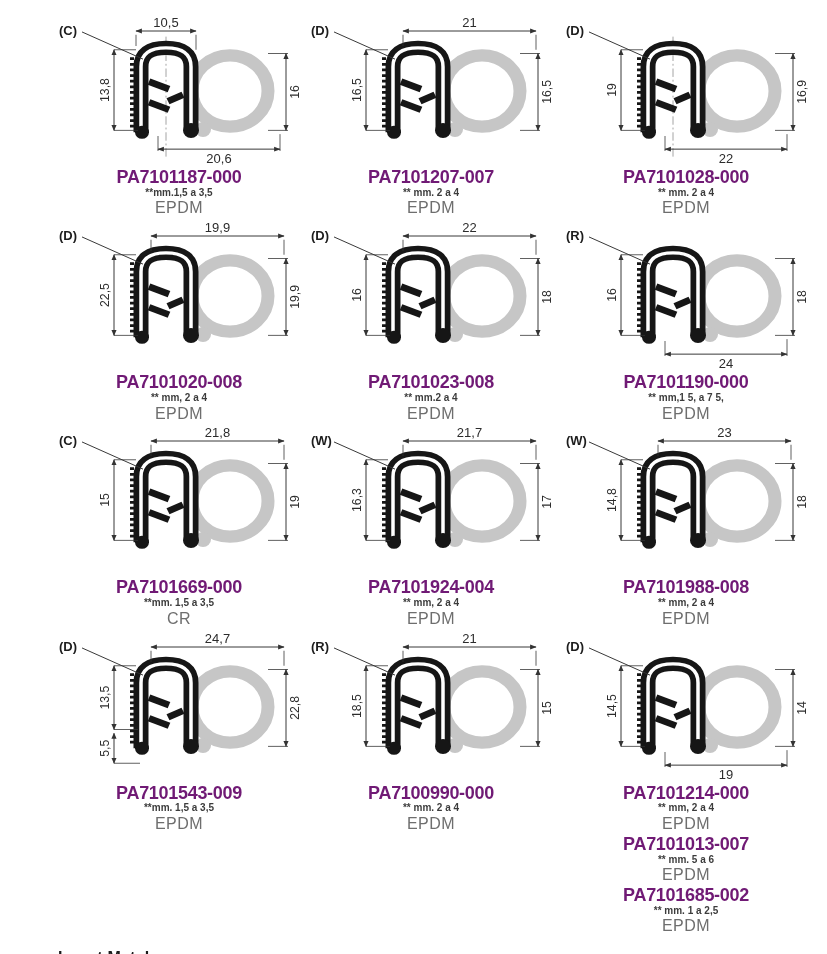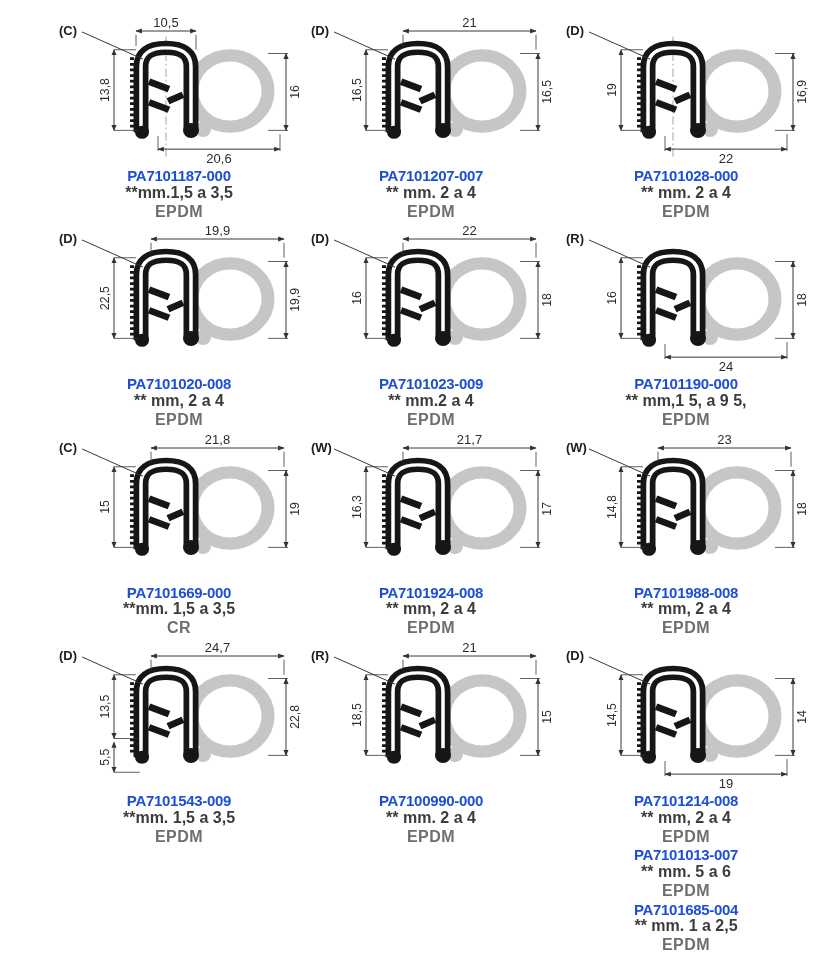--- a/index.html
+++ b/index.html
@@ -12,27 +12,27 @@
     grid-template-columns:262px 242px 268px;
     padding:16px 0 0 48px;
   }
   .cell{
     display:flex;flex-direction:column;align-items:center;
     min-height:196px;padding-bottom:4px;
   }
   .cell svg{display:block;}
   .prod{text-align:center;line-height:1.05;margin-top:2px;}
   .code{
-    font-weight:700;font-size:15px;color:#1d4ed8;letter-spacing:-0.3px;
+    font-weight:700;font-size:18px;color:#701a75;letter-spacing:-0.3px;
   }
   .range{
-    font-weight:700;font-size:16px;color:#3c3c3c;margin-top:1px;
+    font-weight:700;font-size:10px;color:#3c3c3c;margin-top:1px;
   }
   .mat{
-    font-weight:700;font-size:16px;color:#6e6e6e;margin-top:2px;letter-spacing:0.5px;
+    font-weight:400;font-size:16px;color:#6e6e6e;margin-top:2px;letter-spacing:0.5px;
   }
   .footer{padding:10px 0 0 58px;}
   .footer-title{font-weight:700;font-size:16px;color:#1c1c1c;letter-spacing:0.2px;}
 </style>
 </head>
 <body>
 
 <div class="grid">
     <div class="cell">
       <svg viewBox="0 0 250 160" width="250" height="150" preserveAspectRatio="none" style="font-family:'Liberation Sans',sans-serif">
@@ -270,21 +270,21 @@
           <text x="55" y="79" text-anchor="middle" transform="rotate(-90 55 79)" font-size="13" fill="#2c2c2c">16</text>
         </g>
         <g>
           <line x1="214" y1="40" x2="234" y2="40" stroke="#333333" stroke-width="0.8"></line>
           <line x1="214" y1="122" x2="234" y2="122" stroke="#333333" stroke-width="0.8"></line>
           <line x1="232" y1="40" x2="232" y2="122" stroke="#333333" stroke-width="1" marker-start="url(#ar4)" marker-end="url(#ar4)"></line>
           <text x="245" y="81" text-anchor="middle" transform="rotate(-90 245 81)" font-size="13" fill="#2c2c2c">18</text>
         </g>
       </svg>
       <div class="prod">
-        <div class="code">PA7101023-009</div>
+        <div class="code">PA7101023-008</div>
         <div class="range">** mm.2 a 4</div>
         <div class="mat">EPDM</div>
       </div>
     </div>
     <div class="cell">
       <svg viewBox="0 0 250 160" width="250" height="150" preserveAspectRatio="none" style="font-family:'Liberation Sans',sans-serif">
         <defs>
           <marker id="ar5" viewBox="0 0 10 10" refX="9" refY="5" markerWidth="6.5" markerHeight="6.5" orient="auto-start-reverse">
             <path d="M0,1L10,5L0,9z" fill="#333333"></path>
           </marker>
@@ -319,21 +319,21 @@
         </g>
         <g>
           <line x1="104" y1="128" x2="104" y2="144" stroke="#333333" stroke-width="0.8"></line>
           <line x1="226" y1="126" x2="226" y2="144" stroke="#333333" stroke-width="0.8"></line>
           <line x1="104" y1="142" x2="226" y2="142" stroke="#333333" stroke-width="1" marker-start="url(#ar5)" marker-end="url(#ar5)"></line>
           <text x="165" y="157" text-anchor="middle" font-size="13" fill="#2c2c2c">24</text>
         </g>
       </svg>
       <div class="prod">
         <div class="code">PA7101190-000</div>
-        <div class="range">** mm,1 5, a 9 5,</div>
+        <div class="range">** mm,1 5, a 7 5,</div>
         <div class="mat">EPDM</div>
       </div>
     </div>
     <div class="cell">
       <svg viewBox="0 0 250 160" width="250" height="150" preserveAspectRatio="none" style="font-family:'Liberation Sans',sans-serif">
         <defs>
           <marker id="ar6" viewBox="0 0 10 10" refX="9" refY="5" markerWidth="6.5" markerHeight="6.5" orient="auto-start-reverse">
             <path d="M0,1L10,5L0,9z" fill="#333333"></path>
           </marker>
         </defs>
@@ -414,21 +414,21 @@
           <text x="55" y="79" text-anchor="middle" transform="rotate(-90 55 79)" font-size="13" fill="#2c2c2c">16,3</text>
         </g>
         <g>
           <line x1="214" y1="40" x2="234" y2="40" stroke="#333333" stroke-width="0.8"></line>
           <line x1="214" y1="122" x2="234" y2="122" stroke="#333333" stroke-width="0.8"></line>
           <line x1="232" y1="40" x2="232" y2="122" stroke="#333333" stroke-width="1" marker-start="url(#ar7)" marker-end="url(#ar7)"></line>
           <text x="245" y="81" text-anchor="middle" transform="rotate(-90 245 81)" font-size="13" fill="#2c2c2c">17</text>
         </g>
       </svg>
       <div class="prod">
-        <div class="code">PA7101924-008</div>
+        <div class="code">PA7101924-004</div>
         <div class="range">** mm, 2 a 4</div>
         <div class="mat">EPDM</div>
       </div>
     </div>
     <div class="cell">
       <svg viewBox="0 0 250 160" width="250" height="150" preserveAspectRatio="none" style="font-family:'Liberation Sans',sans-serif">
         <defs>
           <marker id="ar8" viewBox="0 0 10 10" refX="9" refY="5" markerWidth="6.5" markerHeight="6.5" orient="auto-start-reverse">
             <path d="M0,1L10,5L0,9z" fill="#333333"></path>
           </marker>
@@ -611,31 +611,31 @@
           <text x="245" y="81" text-anchor="middle" transform="rotate(-90 245 81)" font-size="13" fill="#2c2c2c">14</text>
         </g>
         <g>
           <line x1="104" y1="128" x2="104" y2="144" stroke="#333333" stroke-width="0.8"></line>
           <line x1="226" y1="126" x2="226" y2="144" stroke="#333333" stroke-width="0.8"></line>
           <line x1="104" y1="142" x2="226" y2="142" stroke="#333333" stroke-width="1" marker-start="url(#ar11)" marker-end="url(#ar11)"></line>
           <text x="165" y="157" text-anchor="middle" font-size="13" fill="#2c2c2c">19</text>
         </g>
       </svg>
       <div class="prod">
-        <div class="code">PA7101214-008</div>
+        <div class="code">PA7101214-000</div>
         <div class="range">** mm, 2 a 4</div>
         <div class="mat">EPDM</div>
       </div>
       <div class="prod">
         <div class="code">PA7101013-007</div>
         <div class="range">** mm. 5 a  6</div>
         <div class="mat">EPDM</div>
       </div>
       <div class="prod">
-        <div class="code">PA7101685-004</div>
+        <div class="code">PA7101685-002</div>
         <div class="range">**  mm. 1 a 2,5</div>
         <div class="mat">EPDM</div>
       </div>
     </div>
   </div>
 
 <div class="footer">
   <div class="footer-title">Insert Metal</div>
 
 </div>

